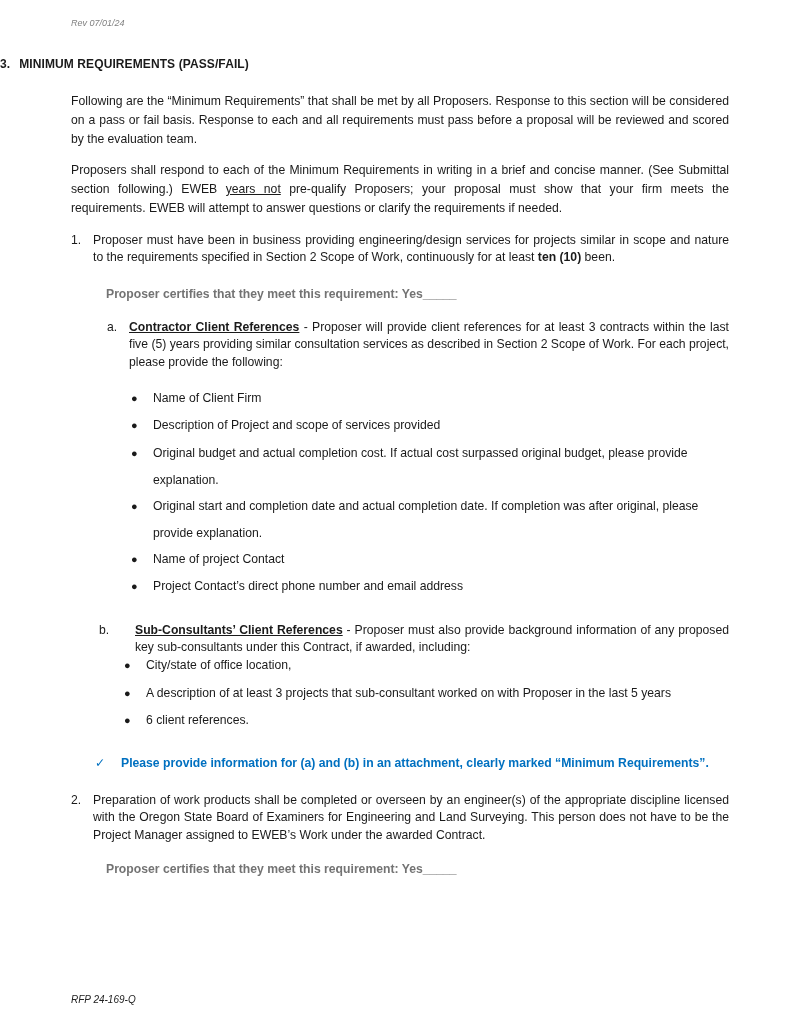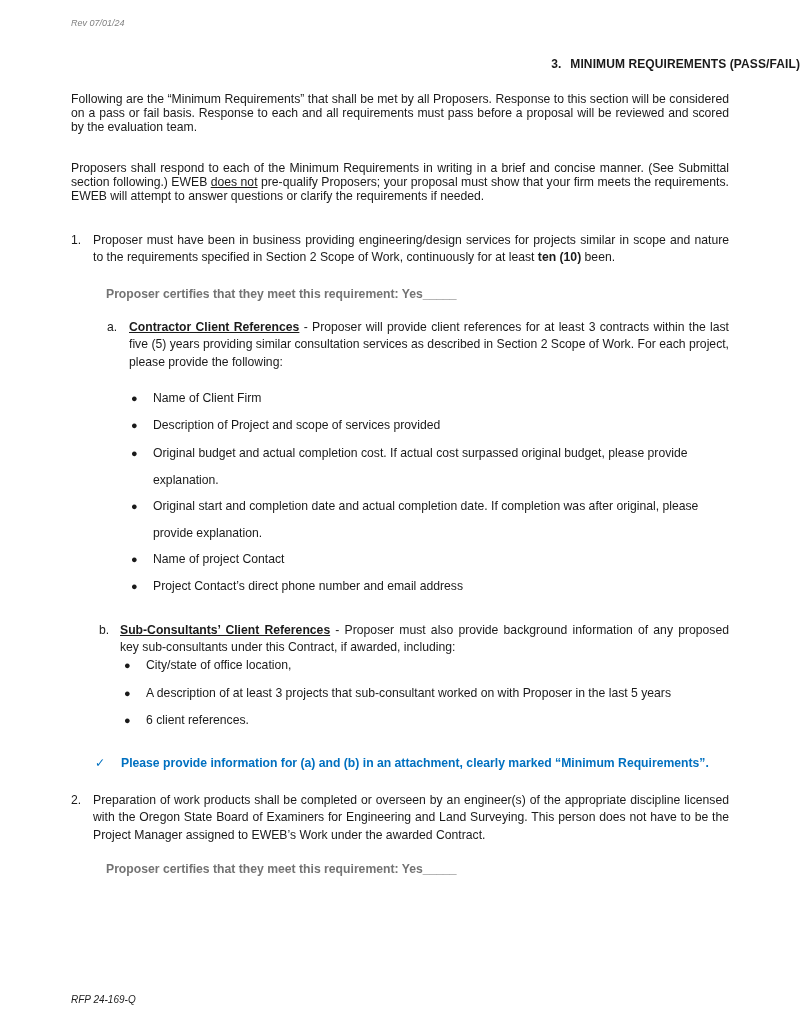--- a/index.html
+++ b/index.html
@@ -3,61 +3,61 @@
   <meta charset="utf-8">
   <style>
     html, body { margin: 0; padding: 0; background: #ffffff; }
     body {
       width: 800px; height: 1035px; position: relative; overflow: hidden;
       font-family: "Liberation Sans", sans-serif; color: #1a1a1a;
     }
     .abs { position: absolute; }
     .rev { left: 71px; top: 18px; font-size: 9px; font-style: italic; color: #7f7f7f; }
     .footer { left: 71px; top: 994px; font-size: 10px; font-style: italic; color: #222; }
-    .title { left: 0; width: 800px; top: 57px; text-align: right; font-size: 12px; font-weight: bold; letter-spacing: 0.1px; }
+    .title { left: 0; width: 800px; top: 57px; text-align: left; font-size: 12px; font-weight: bold; letter-spacing: 0.1px; }
     .title .num { margin-right: 9px; }
-    .para { left: 71px; width: 658px; font-size: 12.2px; line-height: 14px; text-align: justify; }
+    .para { left: 71px; width: 658px; font-size: 12.2px; line-height: 19px; text-align: justify; }
     .p1 { top: 92px; }
     .p2 { top: 161px; }
     .u { text-decoration: underline; }
     .b { font-weight: bold; }
     .item { left: 71px; width: 658px; font-size: 12.2px; line-height: 17.3px; }
     .item .marker { position: absolute; left: 0; top: 0; }
     .item .txt { margin-left: 22px; text-align: justify; display: block; }
     .i1 { top: 232px; }
     .i2 { top: 792px; }
     .cert { font-size: 12.2px; font-weight: bold; color: #737373; }
     .cert1 { left: 106px; top: 287px; }
     .cert2 { left: 106px; top: 862px; }
     .sub { width: 600px; font-size: 12.2px; line-height: 17.3px; }
     .sub .marker { position: absolute; left: 0; top: 0; }
     .sub .txt { display: block; margin-left: 22px; text-align: justify; }
     .suba { left: 107px; top: 319px; width: 622px; }
     .subb { left: 99px; top: 622px; width: 630px; }
-    .subb .txt { margin-left: 21px; }
+    .subb .txt { margin-left: 36px; }
     .bul { font-size: 12.2px; line-height: 17.3px; width: 560px; }
     .bul .dot { position: absolute; left: 0; top: 0; font-size: 11px; }
     .bul .txt { display: block; margin-left: 22px; }
     .note { left: 95px; top: 756px; font-size: 12.2px; font-weight: bold; color: #0070c0; }
     .note .check { position: absolute; left: 0; top: 0; font-weight: normal; }
     .note .txt { margin-left: 26px; display: block; white-space: nowrap; }
   </style>
 </head>
 <body>
 
 <div class="abs rev">Rev 07/01/24</div>
 
 <div class="abs title">
   <span class="num">3.</span><span>MINIMUM REQUIREMENTS (PASS/FAIL)</span>
 </div>
 
 <div class="abs para p1">Following are the “Minimum Requirements” that shall be met by all Proposers. Response to this section will be considered on a pass or fail basis.  Response to each and all requirements must pass before a proposal will be reviewed and scored by the evaluation team.</div>
 
 <div class="abs para p2">
-  <span>Proposers shall respond to each of the Minimum Requirements in writing in a brief and concise manner. (See Submittal section following.)  EWEB </span><span class="u">does not</span><span> pre-qualify Proposers; your proposal must show that your firm meets the requirements. EWEB will attempt to answer questions or clarify the requirements if needed.</span>
+  <span>Proposers shall respond to each of the Minimum Requirements in writing in a brief and concise manner. (See Submittal section following.)  EWEB </span><span class="u">years not</span><span> pre-qualify Proposers; your proposal must show that your firm meets the requirements. EWEB will attempt to answer questions or clarify the requirements if needed.</span>
 </div>
 
 <div class="abs item i1">
   <span class="marker">1.</span>
   <span class="txt"><span>Proposer must have been in business providing engineering/design services for projects similar in scope and nature to the requirements specified in Section 2 Scope of Work, continuously for at least </span><span class="b">ten (10)</span><span> been.</span></span>
 </div>
 
 <div class="abs cert cert1">Proposer certifies that they meet this requirement:   Yes_____</div>
 
 <div class="abs sub suba">

